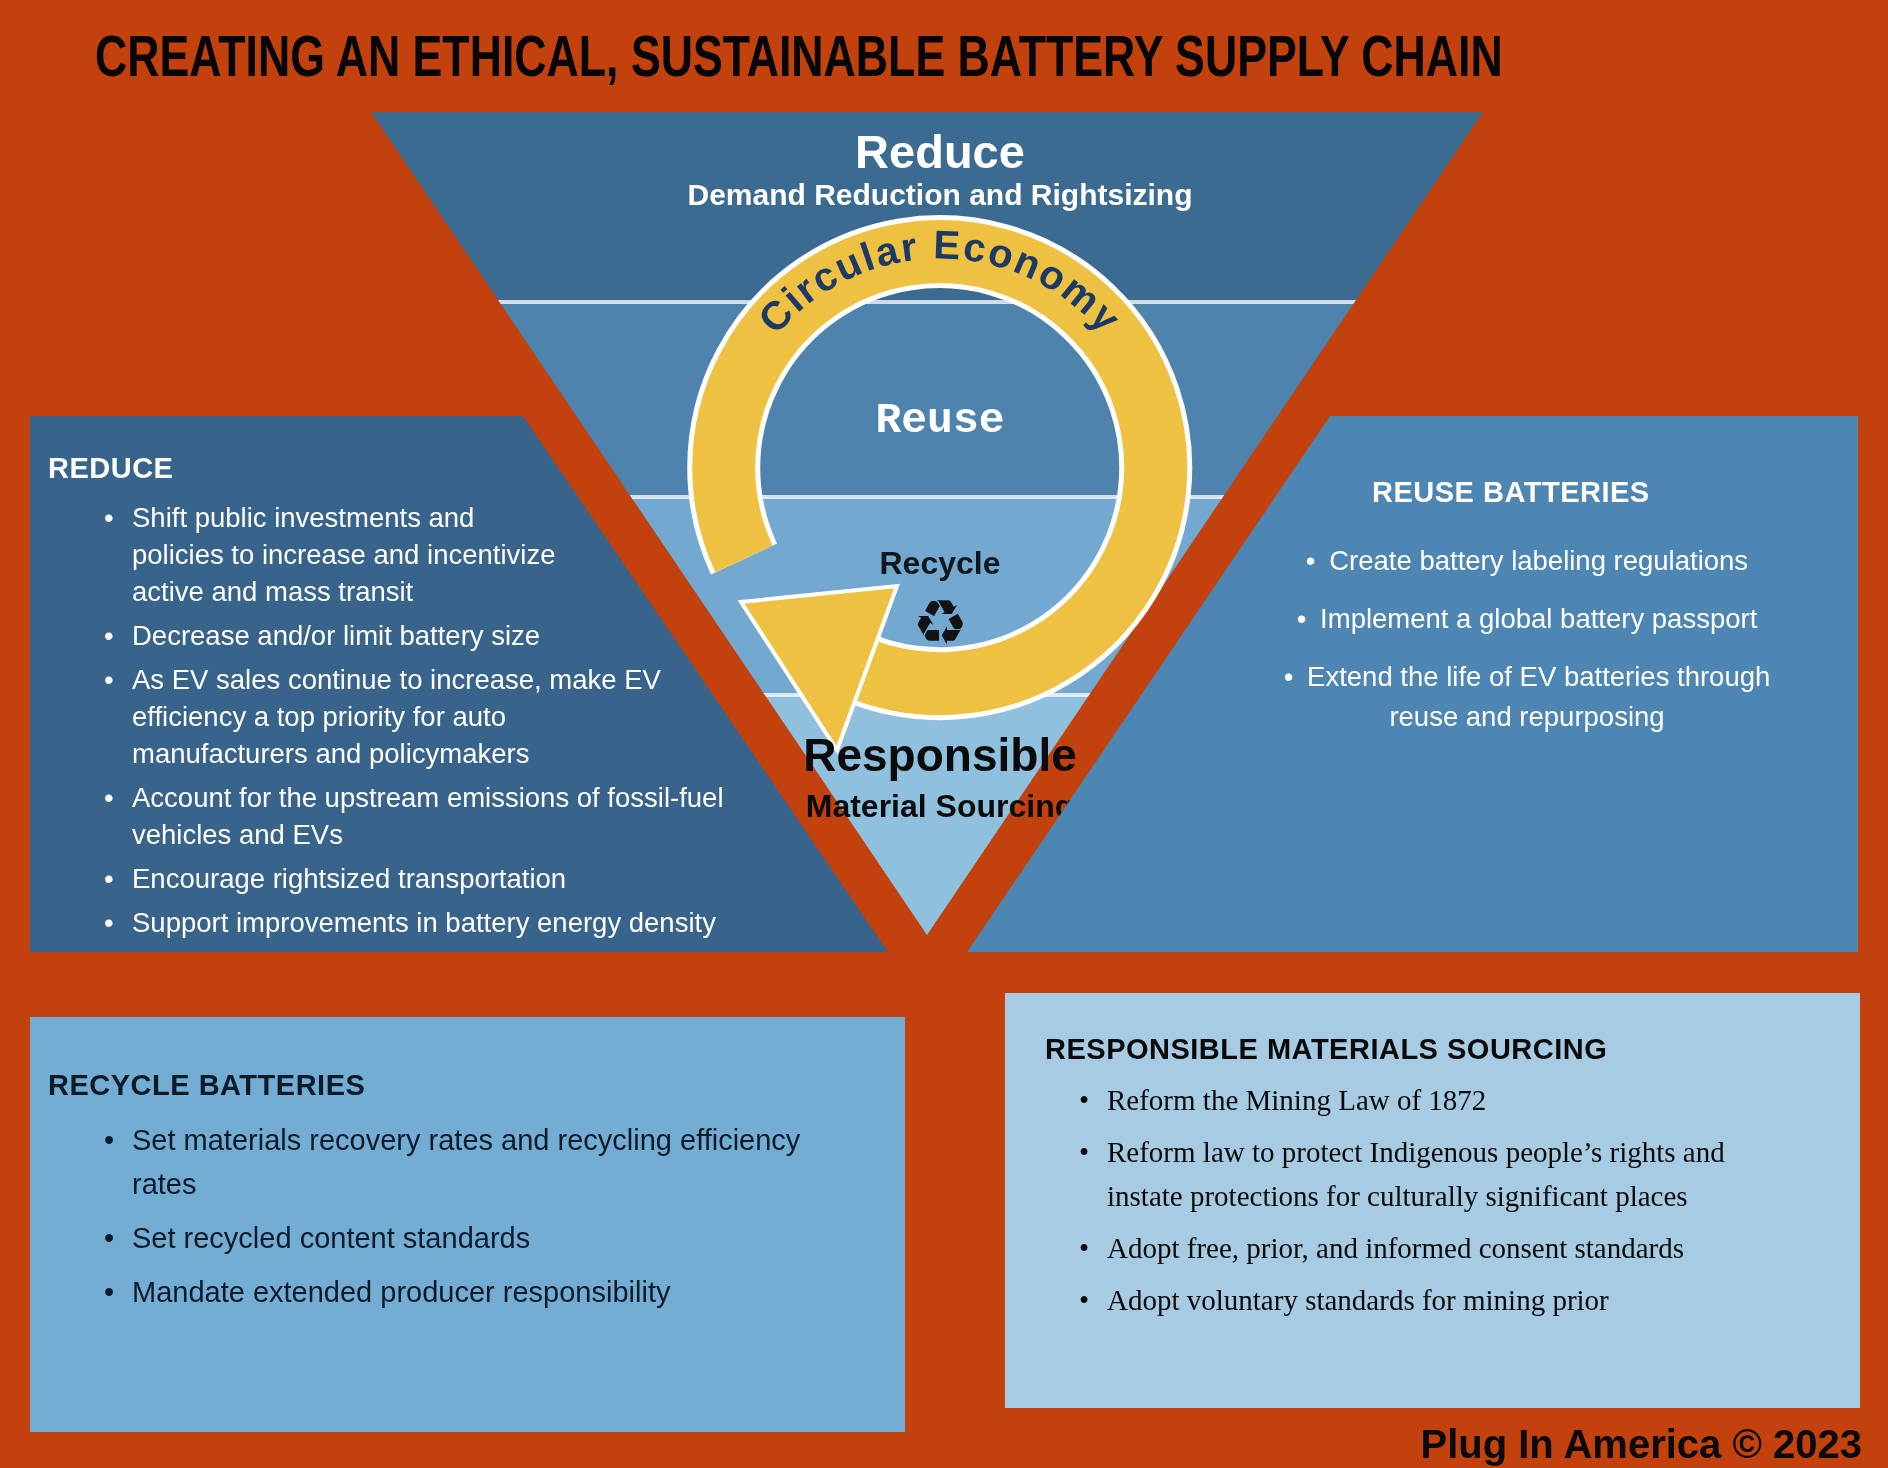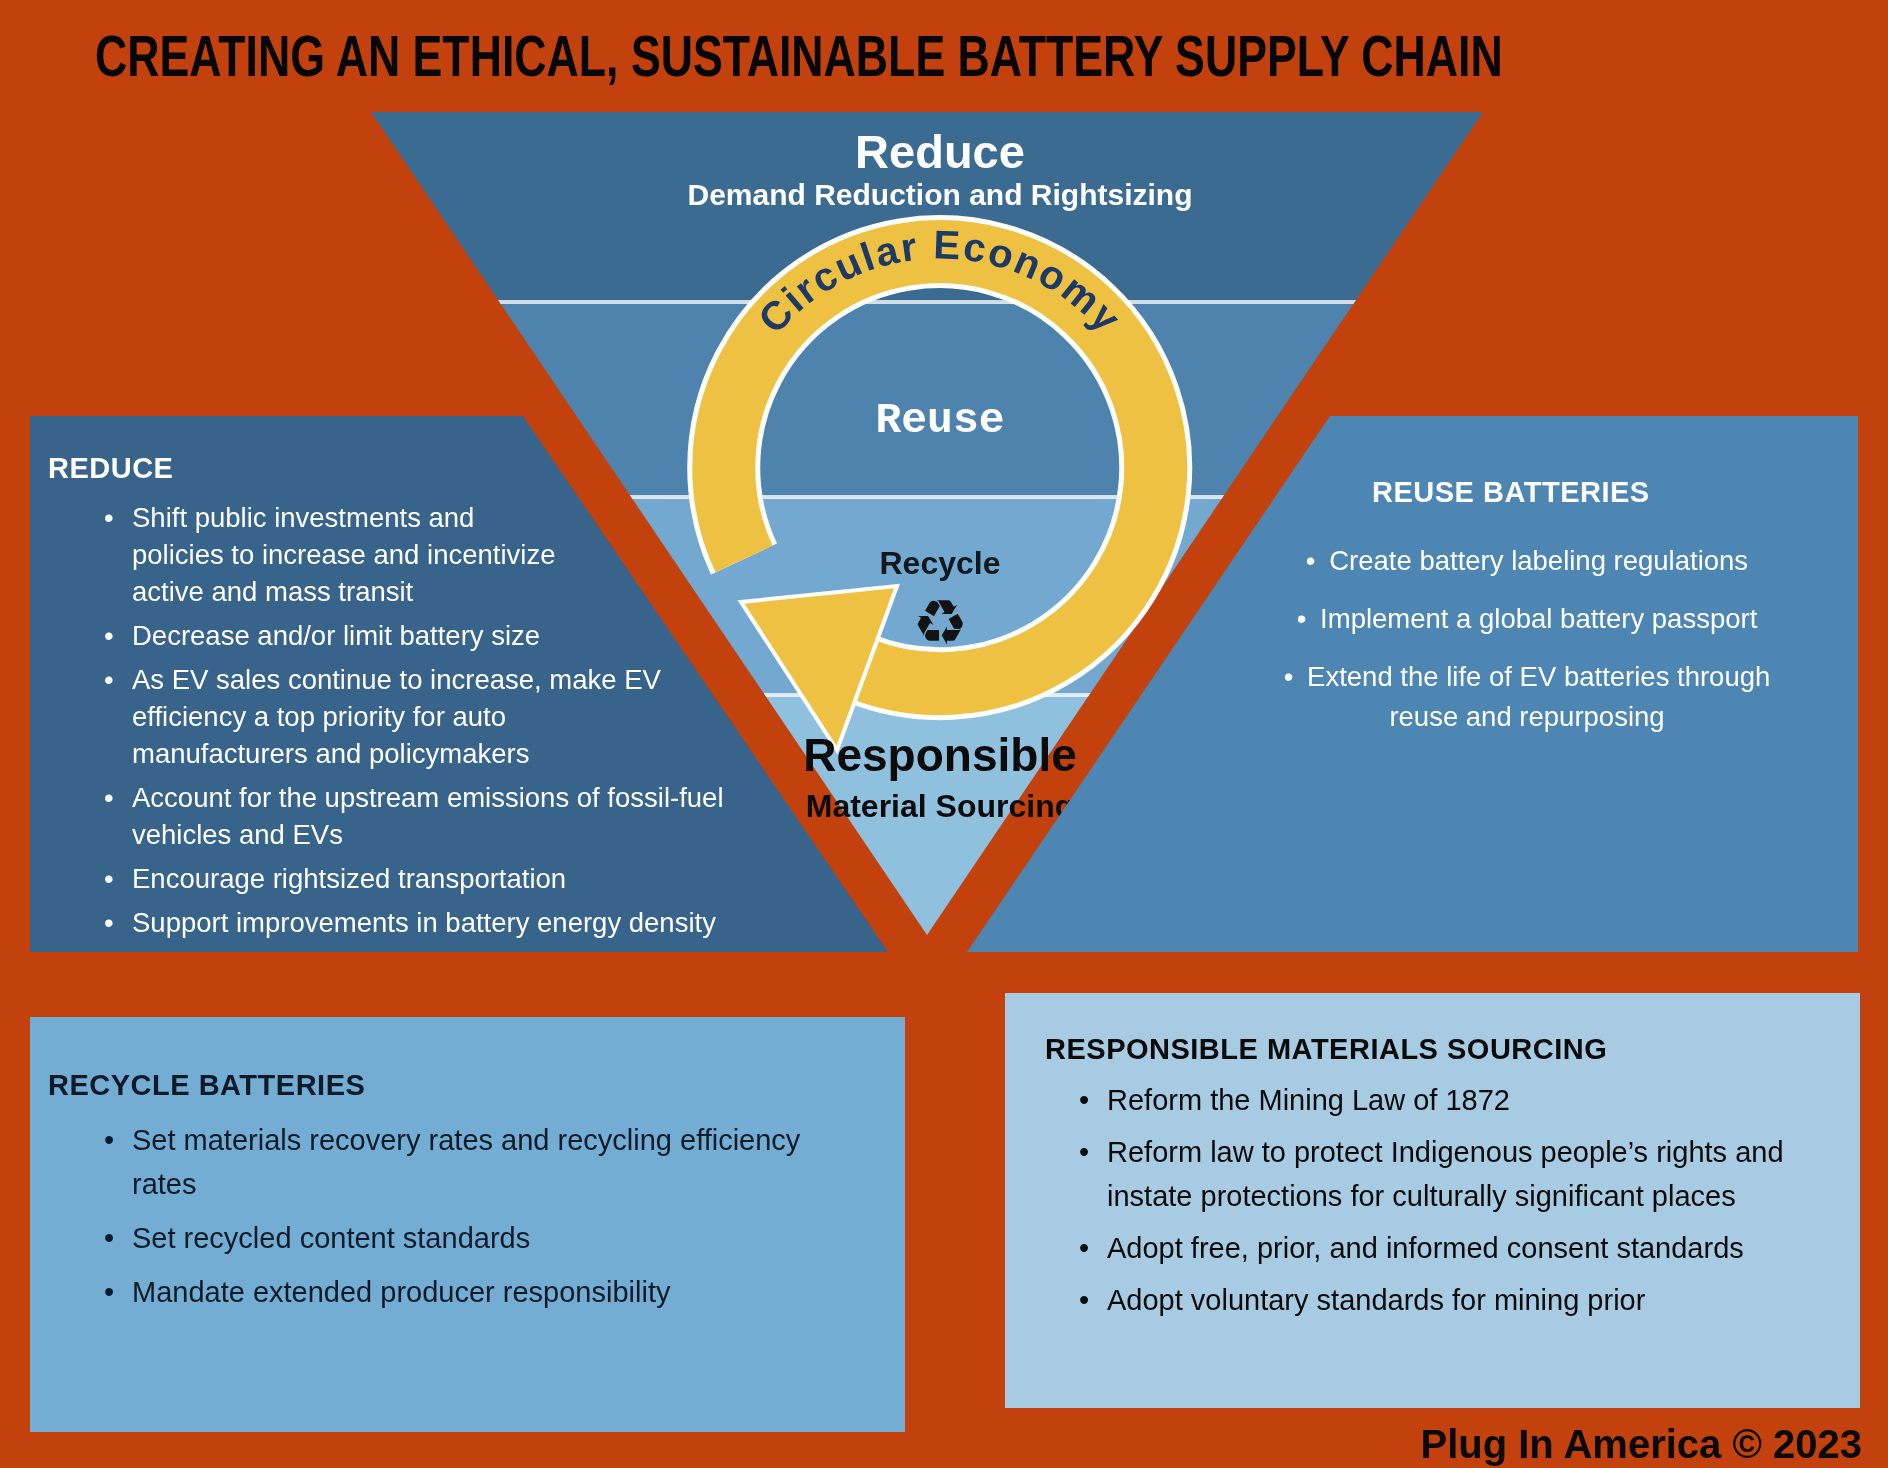--- a/index.html
+++ b/index.html
@@ -42,21 +42,21 @@
   ul.bullets li::before{content:"\2022";position:absolute;left:6px;}
 
   .box-reuse .content{margin:60px 0 0 260px;width:600px;}
   ul.bullets-centered{list-style:none;margin:32px 0 0 0;padding:0;font-size:27.5px;line-height:40px;
                       text-align:center;}
   ul.bullets-centered li{margin-bottom:18px;white-space:pre-line;}
   ul.bullets-centered li::before{content:"\2022\2002";}
 
   .box-recycle ul.bullets,.box-responsible ul.bullets{font-size:29px;line-height:44px;margin-top:16px;}
   .box-recycle ul.bullets li{margin-bottom:10px;}
-  .box-responsible ul.bullets{padding-left:28px;margin-top:12px;}
+  .box-responsible ul.bullets{padding-left:28px;margin-top:12px;font-family:Liberation Serif, serif;}
   .box-responsible ul.bullets li{margin-bottom:8px;}
 
   
   .footer{position:absolute;right:26px;top:1422px;font-size:40px;font-weight:bold;color:#0a0a0a;}
 </style>
 </head>
 <body>
 
 <div class="canvas">
 

